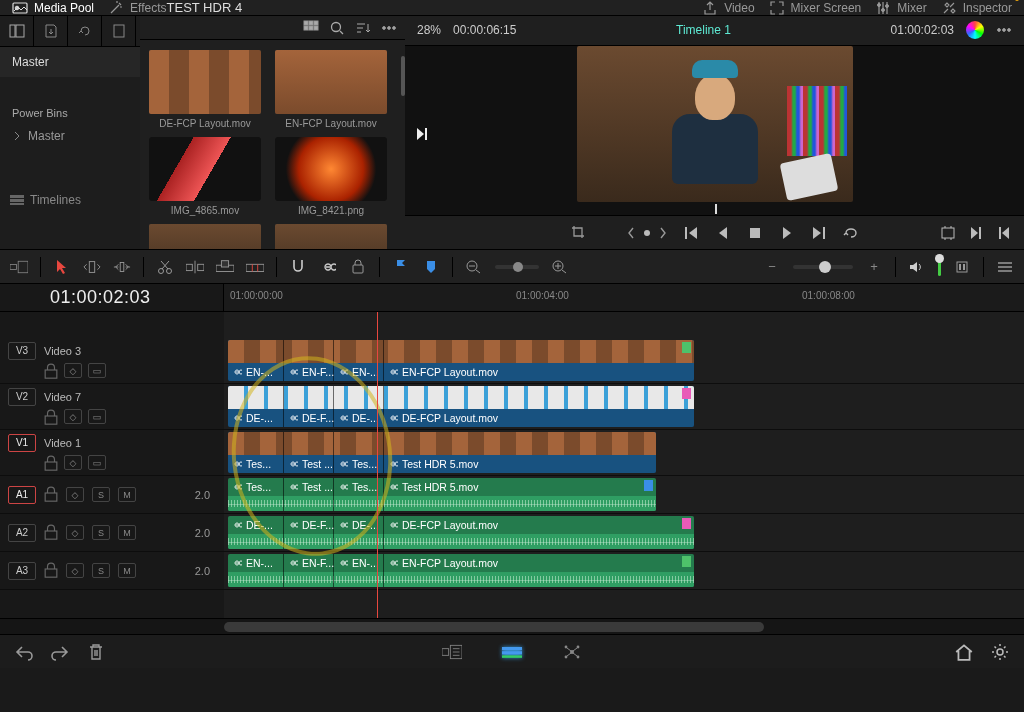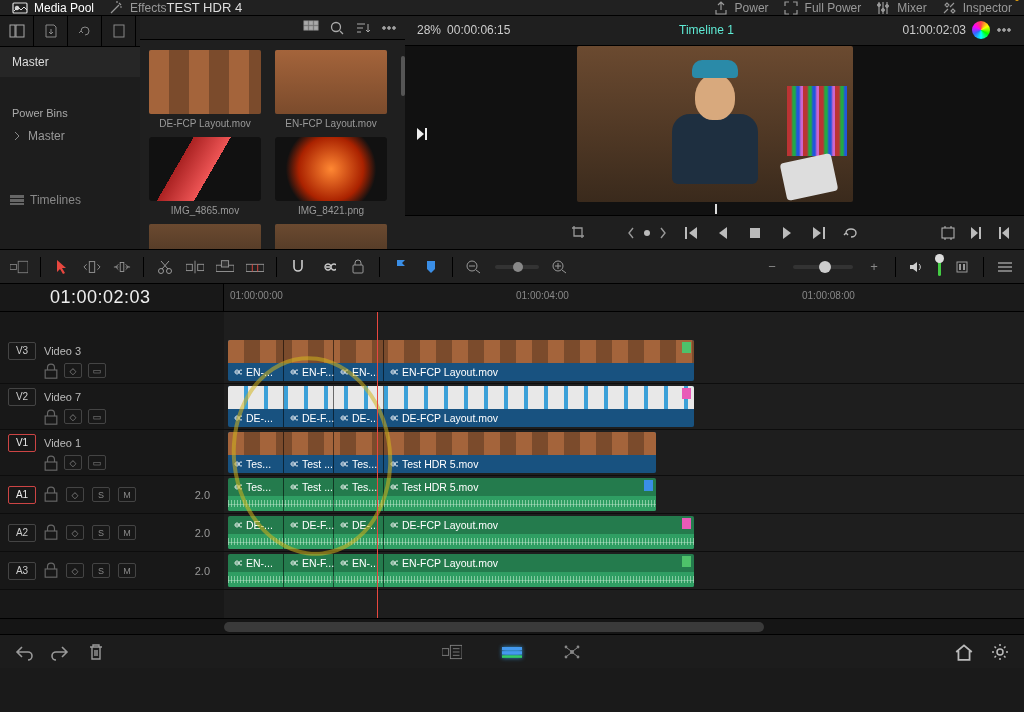--- a/index.html
+++ b/index.html
@@ -35,21 +35,21 @@
   .pool-toolbar .spacer { flex:1; }
   .thumbs { display:flex; flex-wrap:wrap; gap: 8px; padding: 10px 6px; overflow:hidden; }
   .thumb { width: 118px; display:flex; flex-direction:column; align-items:center; gap:4px;}
   .thumb .pic { width: 112px; height: 64px; background:#333; border-radius:2px; position:relative; overflow:hidden;}
   .thumb .pic .tag { position:absolute; top:2px; left:2px; width:8px;height:10px; }
   .thumb .pic .fake { position:absolute; inset:0; }
   .thumb .name { color:#999; font-size:10px; white-space:nowrap; overflow:hidden; text-overflow:ellipsis; width:112px; text-align:center;}
   .scroll-ind { position:absolute; right:0; top:40px; width:4px; height:40px; background:#555; border-radius:2px;}
 
   .viewer { flex:1; display:flex; flex-direction:column; position:relative; }
-  .viewer-header { height:30px; display:flex; align-items:center; padding:0 12px; border-bottom:1px solid #000; gap:6px;}
+  .viewer-header { height:30px; display:flex; align-items:center; padding:0 12px; border-bottom:1px solid #000; gap:12px;}
   .viewer-header .zoom { color:#ccc; }
   .viewer-header .tc-left { color:#ccc; }
   .viewer-header .tl-name { flex:1; text-align:center; color:#5eead4; }
   .viewer-header .tc-right { color:#ccc; }
   .viewer-header .color-icon { width:18px;height:18px;border-radius:50%; background: conic-gradient(#f44,#ff0,#0f0,#0ff,#36f,#f0f,#f44); }
   .viewer-body { flex:1; display:flex; align-items:center; justify-content:center; background:#111; position:relative;}
   .video-frame { width: 276px; height: 156px; background: linear-gradient(180deg,#6b4a30 0%, #3a2a1c 100%); border-radius:2px; position:relative; overflow:hidden;}
   .video-frame .person { position:absolute; left:50%; top:10px; transform:translateX(-50%); width:90px; height:130px; }
   .video-frame .headband { position:absolute; top:4px; left:50%; transform:translateX(-50%); width:46px;height:18px;background:#2a8aa8;border-radius:10px 10px 4px 4px;}
   .video-frame .face { position:absolute; top:18px; left:50%; transform:translateX(-50%); width:40px;height:46px;background:#d8a97d;border-radius:50% 50% 44% 44%;}
@@ -145,27 +145,27 @@
         </svg>
       <span>Effects</span>
     </div>
   </div>
   <div class="title">TEST HDR 4</div>
   <div class="right">
     <div class="item">
       <svg class="ico" viewBox="0 0 16 16">
           <path d="M8 10 V2 M5 5 L8 2 L11 5 M3 10 V14 H13 V10" fill="none" stroke-width="1.2"></path>
         </svg>
-      <span>Power</span>
+      <span>Video</span>
     </div>
     <div class="item">
       <svg class="ico" viewBox="0 0 16 16">
           <path d="M2 6 V2 H6 M10 2 H14 V6 M14 10 V14 H10 M6 14 H2 V10" fill="none" stroke-width="1.2"></path>
         </svg>
-      <span>Full Power</span>
+      <span>Mixer Screen</span>
     </div>
     <div class="item">
       <svg class="ico" viewBox="0 0 16 16">
           <path d="M4 2 V14 M8 2 V14 M12 2 V14" stroke-width="1.2"></path>
           <circle cx="4" cy="5" r="1.5"></circle>
           <circle cx="8" cy="10" r="1.5"></circle>
           <circle cx="12" cy="6" r="1.5"></circle>
         </svg>
       <span>Mixer</span>
     </div>

